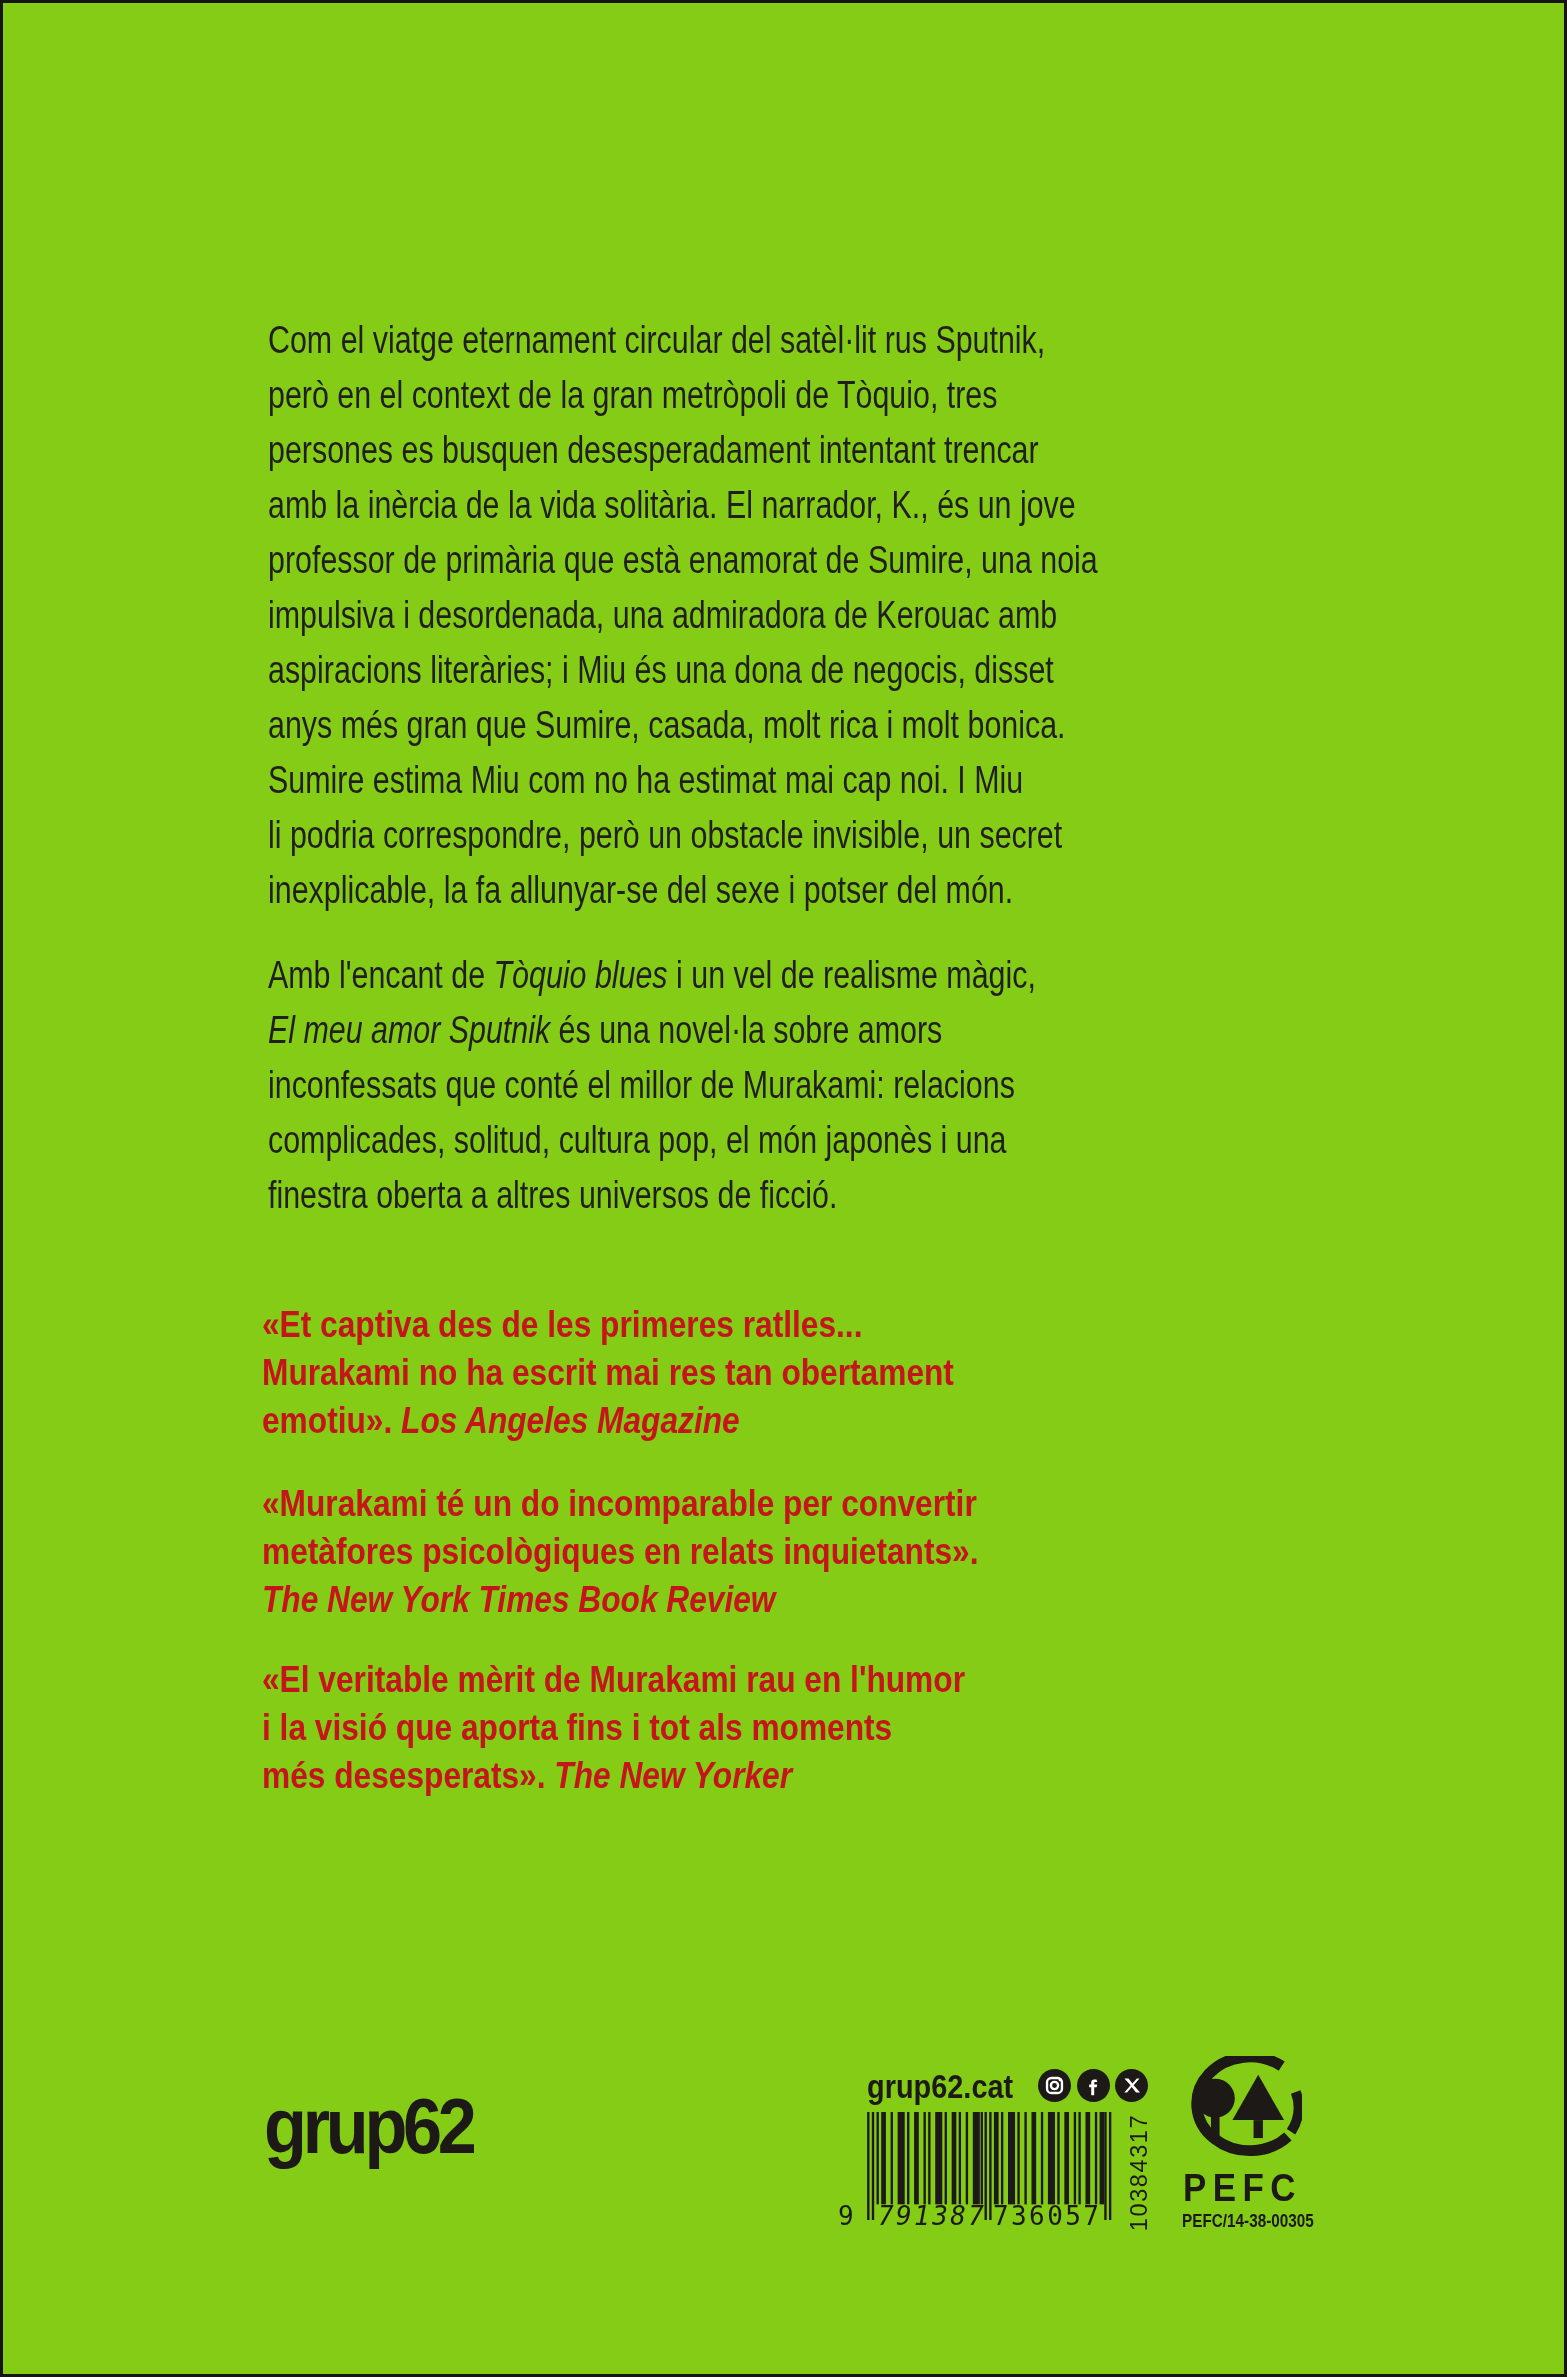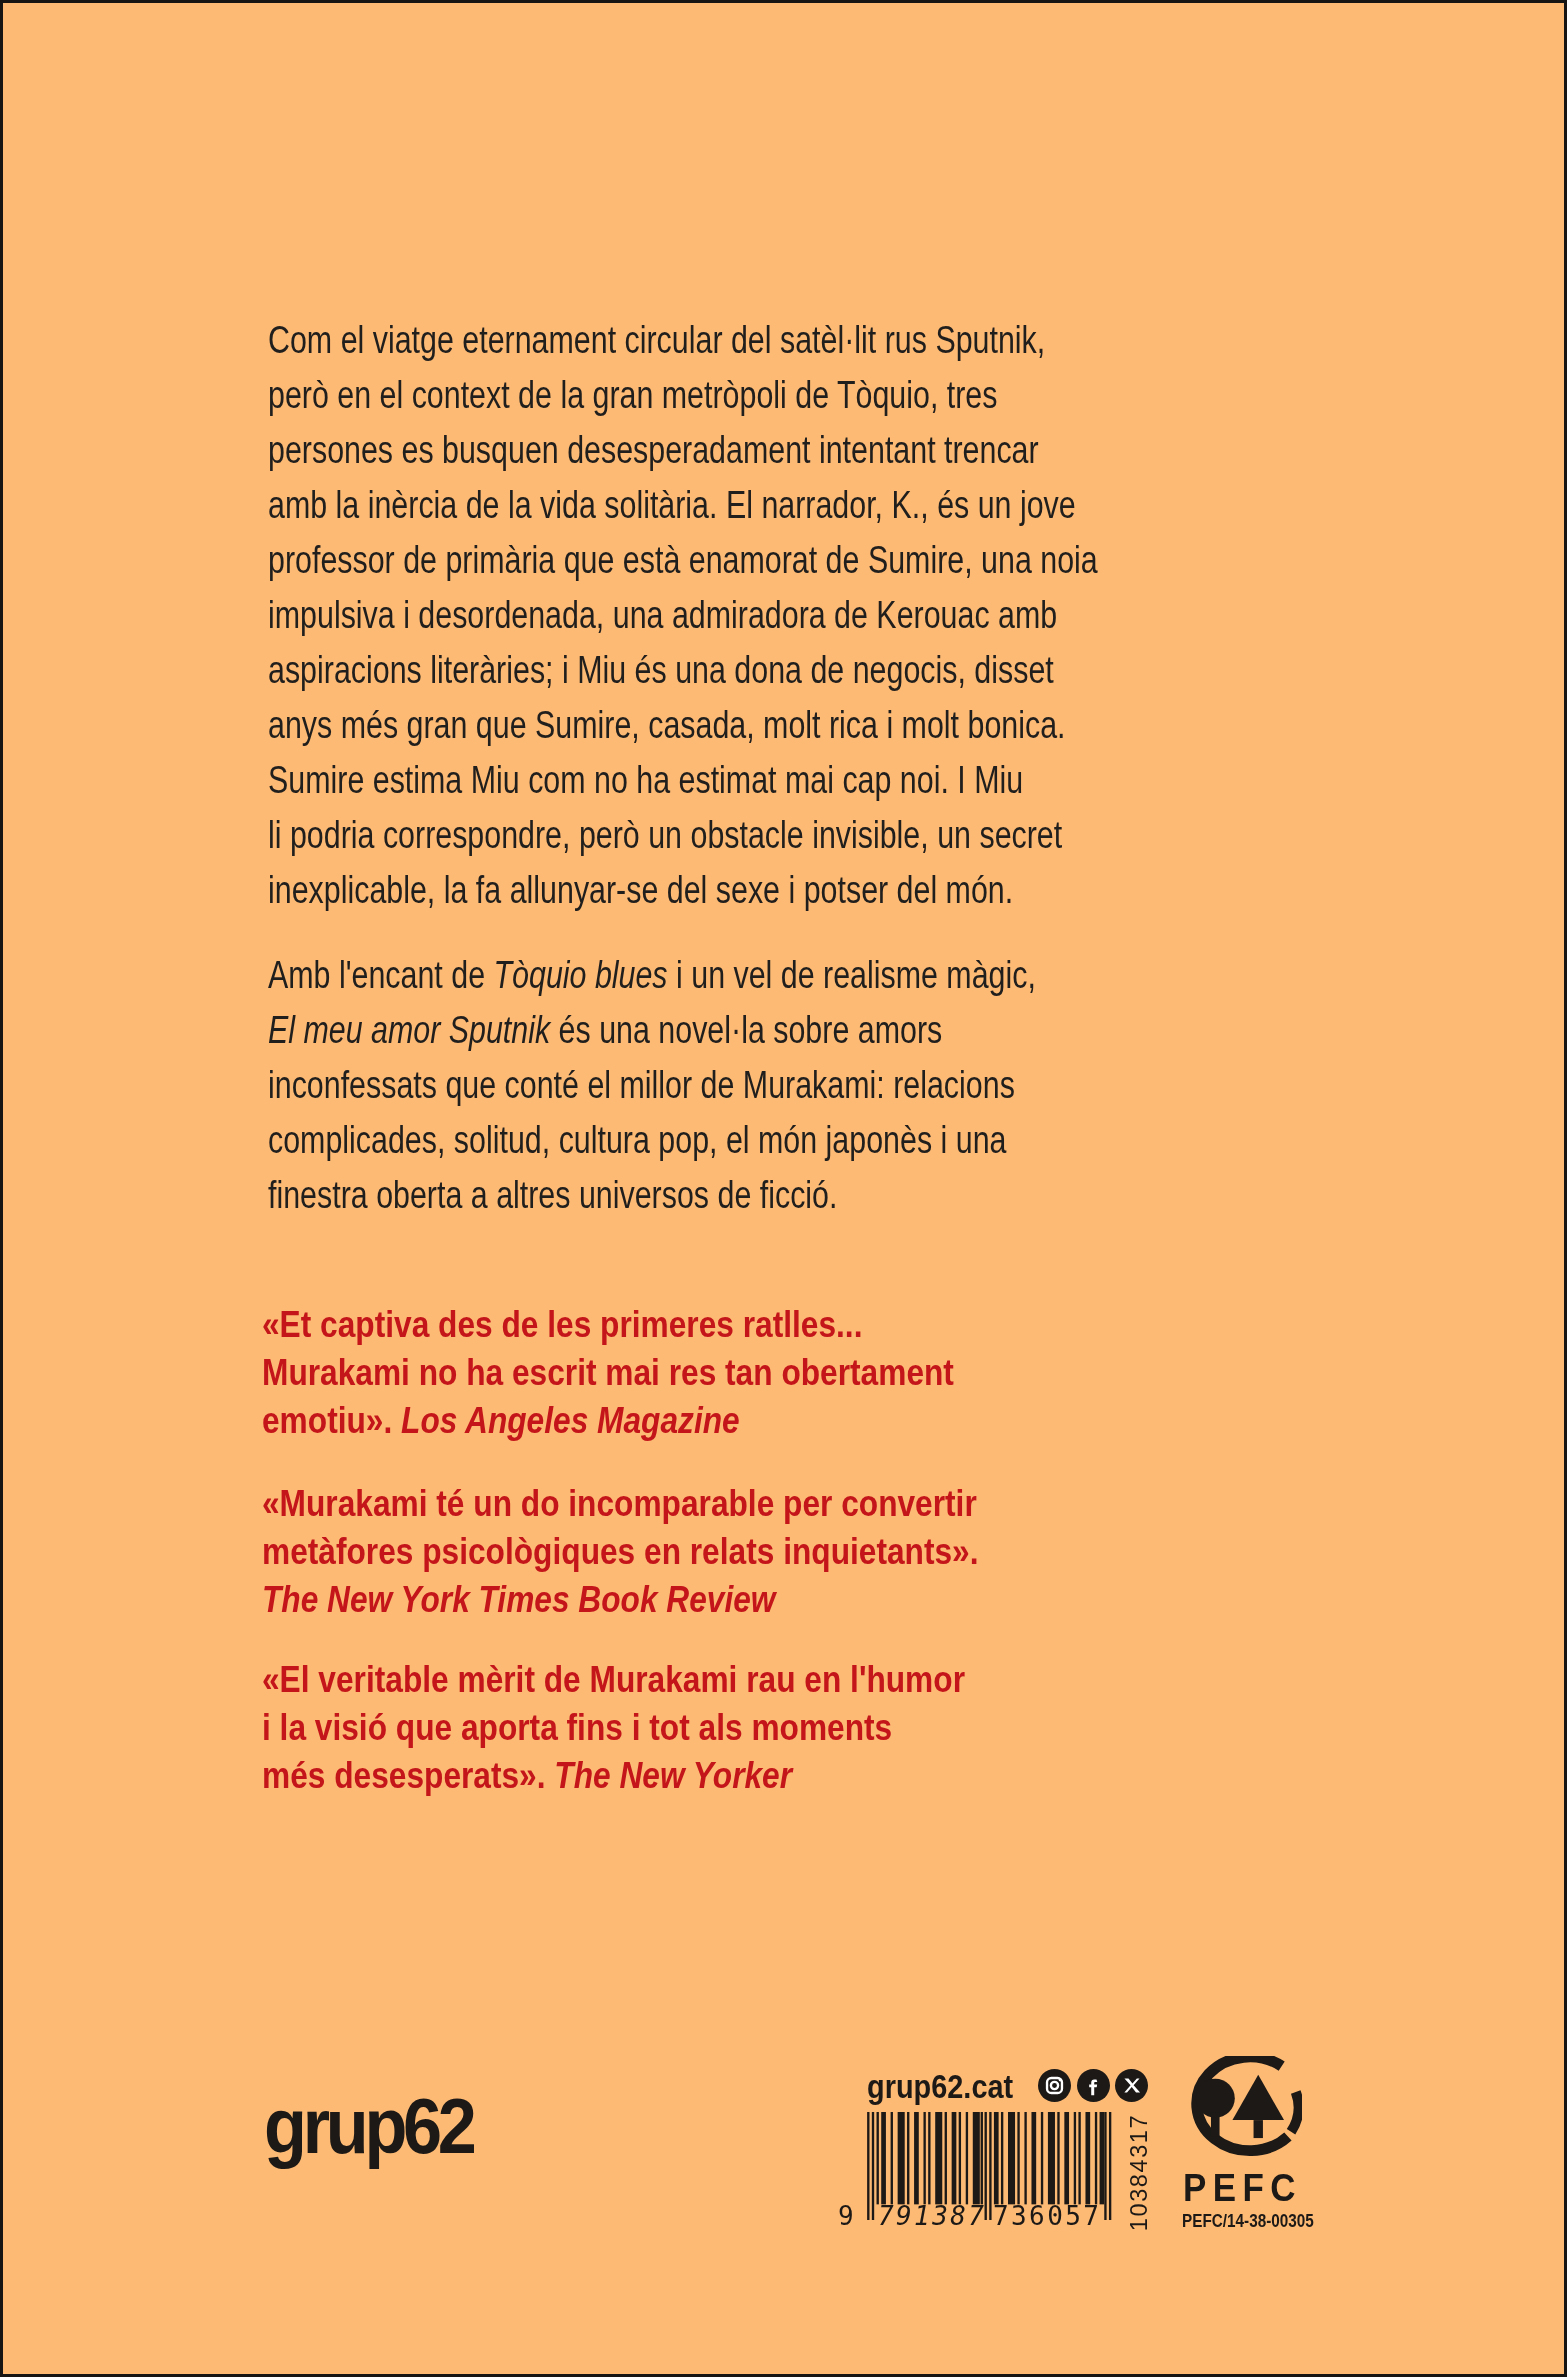--- a/index.html
+++ b/index.html
@@ -1,17 +1,17 @@
 <!DOCTYPE html>
 <html style="font-size:12.5px"><head>
 <meta charset="utf-8">
 <style>
   html,body{margin:0;padding:0;background:#e8e8e8;}
   .page{
-    position:relative;width:1567px;height:2377px;background:#fdba74;
+    position:relative;width:1567px;height:2377px;background:#84cc16;
     border:3.9px solid #171513;box-sizing:border-box;overflow:hidden;
     font-family:"Liberation Sans",sans-serif;color:#211f1d;
   }
   
   .textblock{
     position:absolute;left:265px;
     font-size:38px;line-height:55px;font-weight:400;
     color:#211f1d;letter-spacing:0px;
     transform:scaleX(0.80);transform-origin:0 0;
   }

